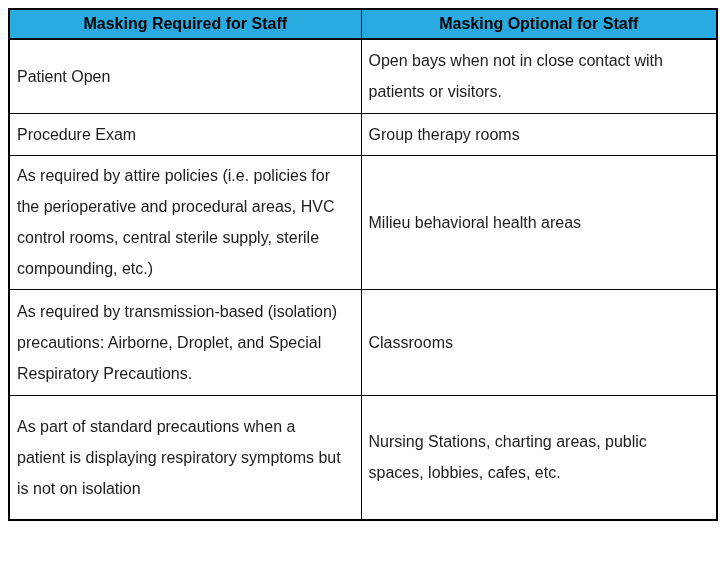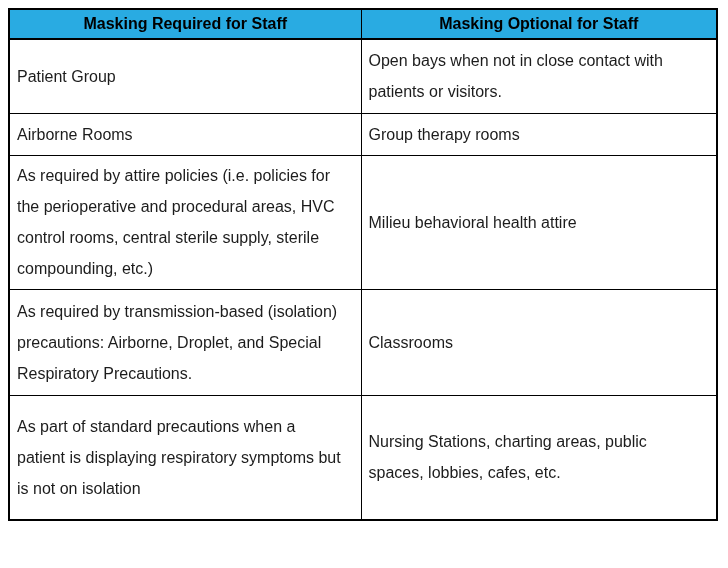--- a/index.html
+++ b/index.html
@@ -57,30 +57,30 @@
       <col class="c-right">
     </colgroup>
     <thead>
       <tr>
         <th>Masking Required for Staff</th>
         <th>Masking Optional for Staff</th>
       </tr>
     </thead>
     <tbody>
       <tr class="row-h74">
-        <td>Patient Group</td>
+        <td>Patient Open</td>
         <td>Open bays when not in close contact with patients or visitors.</td>
       </tr>
       <tr class="row-h42">
-        <td>Airborne Rooms</td>
+        <td>Procedure Exam</td>
         <td>Group therapy rooms</td>
       </tr>
       <tr class="row-h134">
         <td>As required by attire policies (i.e. policies for the perioperative and procedural areas, HVC control rooms, central sterile supply, sterile compounding, etc.)</td>
-        <td>Milieu behavioral health attire</td>
+        <td>Milieu behavioral health areas</td>
       </tr>
       <tr class="row-h106">
         <td>As required by transmission-based (isolation) precautions: Airborne, Droplet, and Special Respiratory Precautions.</td>
         <td>Classrooms</td>
       </tr>
       <tr class="row-h105">
         <td>As part of standard precautions when a patient is displaying respiratory symptoms but is not on isolation</td>
         <td>Nursing Stations, charting areas, public spaces, lobbies, cafes, etc.</td>
       </tr>
     </tbody>

